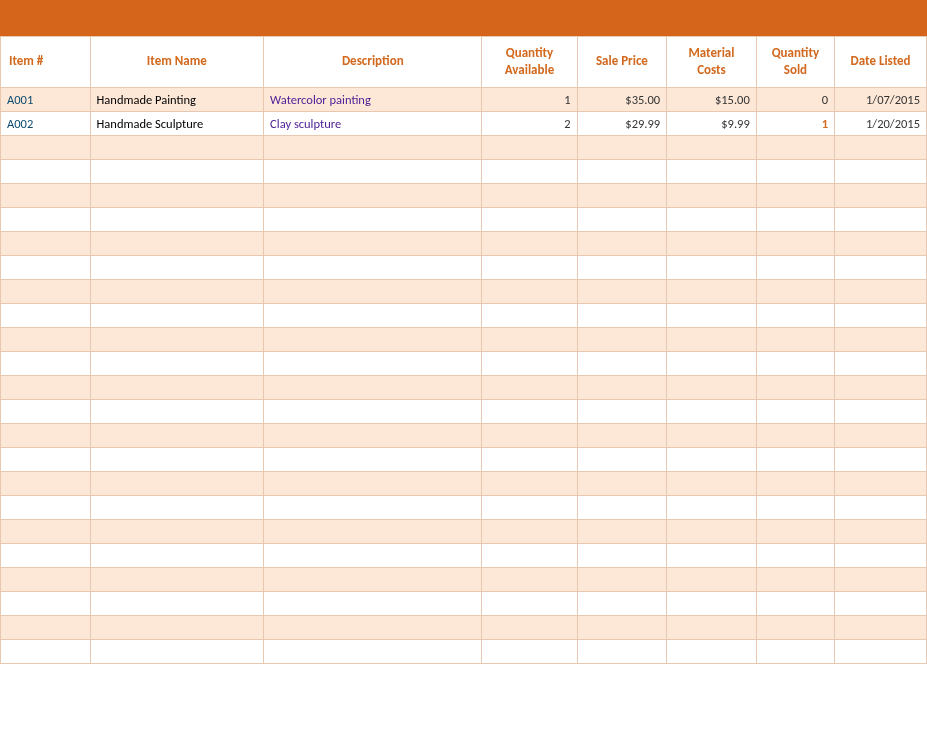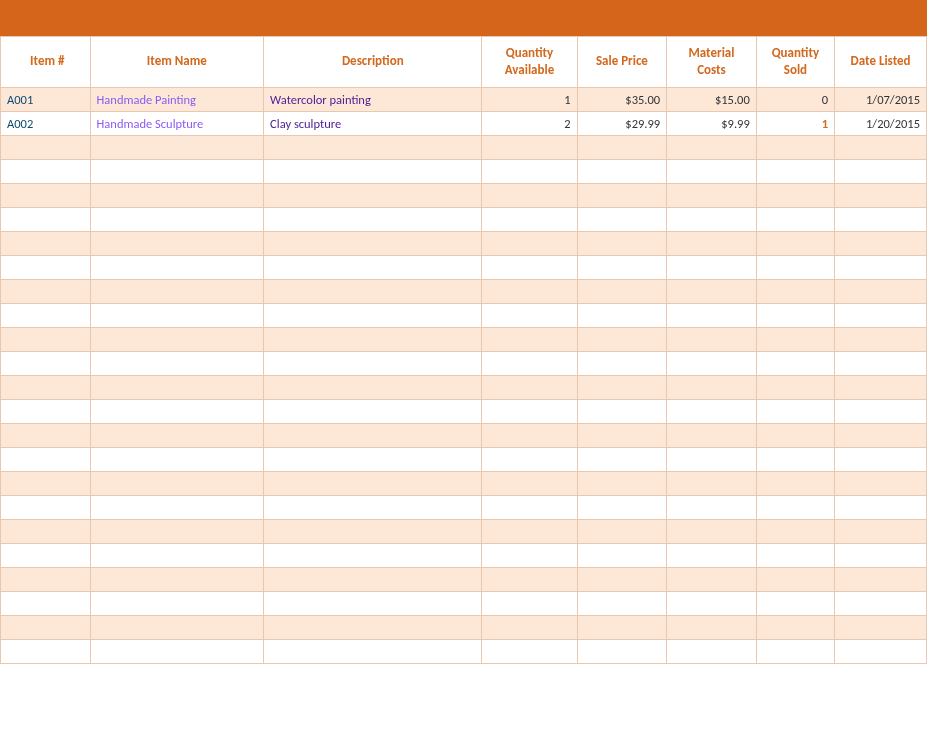--- a/index.html
+++ b/index.html
@@ -52,21 +52,21 @@
       font-weight: 600;
       text-align: center;
       padding: 8px 4px;
       border: 1px solid #e8c8b0;
       vertical-align: middle;
       line-height: 1.3;
     }
 
     .inventory-table thead th.col-item-num {
       width: 80px;
-      text-align: center;
+      text-align: left;
       padding-left: 8px;
     }
 
     .inventory-table thead th.col-item-name {
       width: 155px;
     }
 
     .inventory-table thead th.col-description {
       width: 195px;
     }
@@ -106,21 +106,21 @@
       color: #333;
       height: 22px;
     }
 
     .inventory-table tbody td.cell-item-num {
       color: #0c4a6e;
       font-weight: 400;
     }
 
     .inventory-table tbody td.cell-item-name {
-      color: #8b5cf6;
+      color: #000000;
       margin-left: 26px;
     }
 
     .inventory-table tbody td.cell-description {
       color: #4c1d95;
     }
 
     .inventory-table tbody td.cell-number {
       text-align: right;
     }

